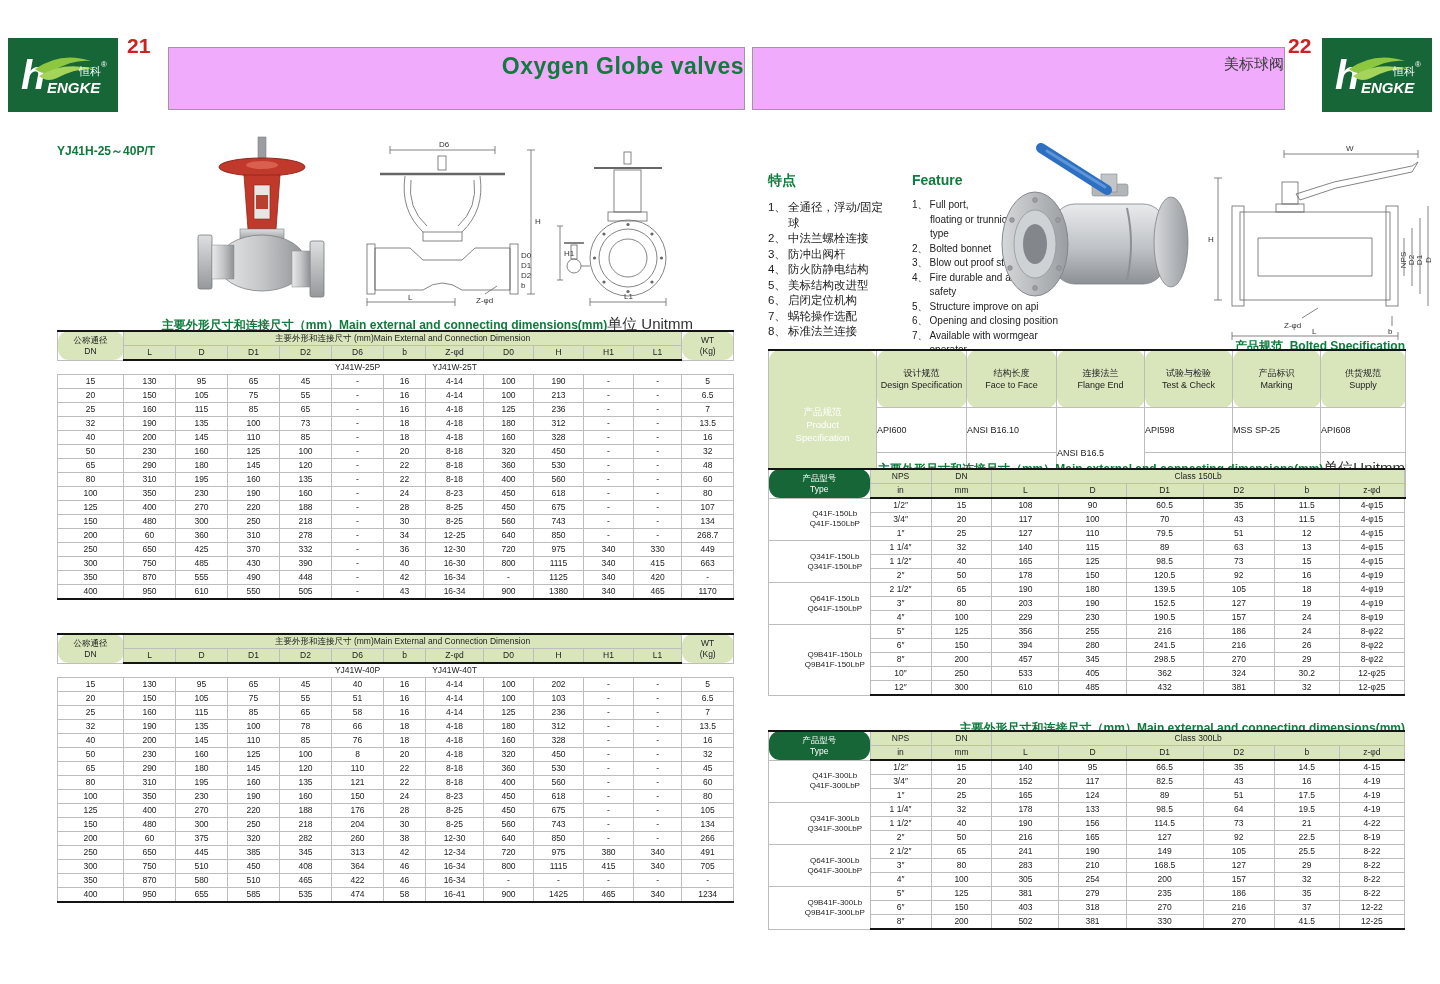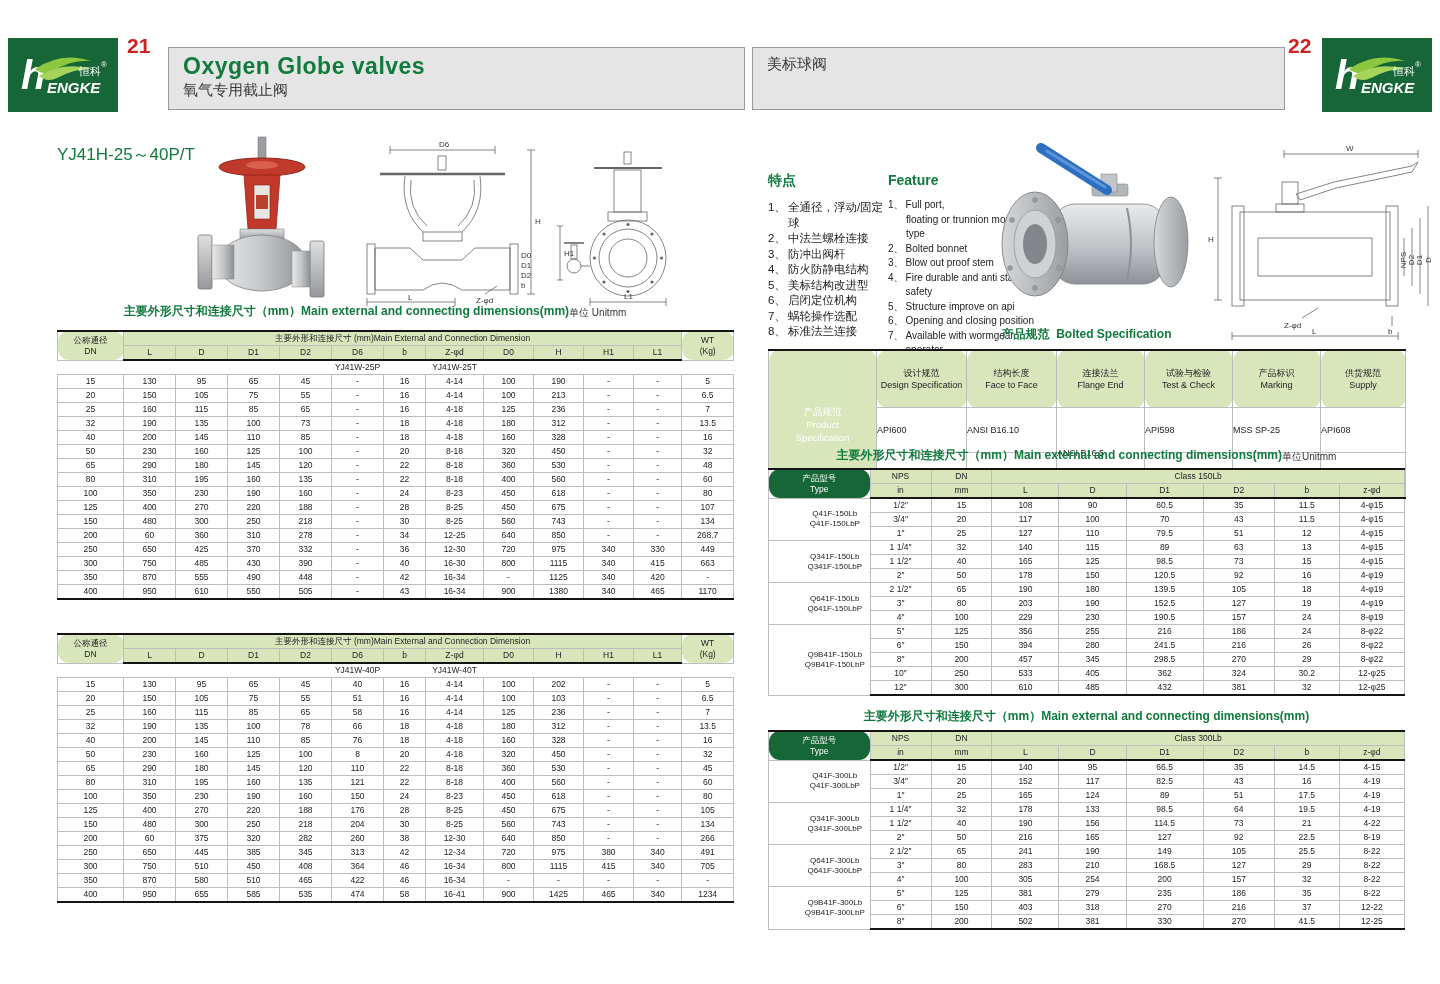--- a/index.html
+++ b/index.html
@@ -15,30 +15,30 @@
   body{
     position:relative;background:#ffffff;overflow:hidden;
     font-family:"Liberation Sans", sans-serif;color:#222;
   }
   .abs{position:absolute;}
   .preline{white-space:pre-line;border-radius:11px;}
 
   
   .logo-box{width:110px;height:74px;background:var(--gdark);display:flex;align-items:center;justify-content:center;}
   .page-num{font-size:21px;font-weight:bold;color:var(--red);}
-  .title-box{height:63px;border:1px solid #9a9a9a;background:#e5e5e5;padding:5px 0 0 14px;}
+  .title-box{height:63px;border:1px solid #9a9a9a;background:#f0abfc;padding:5px 0 0 14px;text-align:right;}
   .title-en{font-size:23px;font-weight:bold;color:var(--gtext);letter-spacing:0.5px;line-height:26px;}
   .title-zh{font-size:15px;color:#3a3a3a;line-height:22px;}
 
-  .model-code{font-size:17px;font-weight:normal;color:var(--gtext);}
+  .model-code{font-size:12px;font-weight:bold;color:var(--gtext);}
 
   
-  .sec-title{display:flex;align-items:flex-end;justify-content:center;}
+  .sec-title{display:flex;align-items:flex-end;justify-content:flex-end;margin-top:12px;}
   .sec-title .t{font-size:12px;font-weight:bold;color:var(--gtext);}
-  .sec-title .u{font-size:10px;color:#333;}
+  .sec-title .u{font-size:15px;color:#333;}
 
   
   table.dimtable{border-collapse:collapse;table-layout:fixed;width:100%;font-size:8.5px;color:#222;background:#fff;}
   table.dimtable th,table.dimtable td{
     border:1px solid var(--line);text-align:center;vertical-align:middle;
     padding:1px 0;line-height:11px;font-weight:normal;overflow:hidden;
   }
   table.dimtable thead th{background:var(--glight);font-size:8.5px;}
   table.dimtable thead tr:first-child th{border-top:2px solid var(--thick);}
   table.dimtable thead tr:last-child th{border-bottom:2px solid var(--thick);}
@@ -75,21 +75,20 @@
     <path d="M22 26 Q48 8 78 18 Q60 16 40 28 Q30 33 22 26 Z" fill="#8dc63f"></path>
     <path d="M26 33 Q50 18 80 26 Q62 25 44 35 Q34 40 26 33 Z" fill="#a5d45a"></path>
     <text x="34" y="50" font-size="15" font-style="italic" font-weight="bold" fill="#ffffff">ENGKE</text>
     <text x="66" y="32" font-size="11" fill="#ffffff">恒科</text>
     <text x="88" y="24" font-size="8" fill="#ffffff">®</text>
   </svg>
 </div>
 <div class="abs page-num" style="left:127px;top:34px;">21</div>
 <div class="abs title-box" style="left:168px;top:47px;width:577px;">
   <div class="title-en">Oxygen Globe valves</div>
-  <div class="title-zh">氧气专用截止阀</div>
 </div>
 <div class="abs title-box" style="left:752px;top:47px;width:533px;">
   <div class="title-zh">美标球阀</div>
 </div>
 <div class="abs page-num" style="left:1288px;top:34px;">22</div>
 <div class="abs logo-box" style="left:1322px;top:38px;">
   <svg width="100" height="64" viewBox="0 0 100 64">
     <text x="8" y="46" font-size="40" font-style="italic" font-weight="bold" fill="#ffffff">h</text>
     <path d="M22 26 Q48 8 78 18 Q60 16 40 28 Q30 33 22 26 Z" fill="#8dc63f"></path>
     <path d="M26 33 Q50 18 80 26 Q62 25 44 35 Q34 40 26 33 Z" fill="#a5d45a"></path>
@@ -813,21 +812,21 @@
       <li>
         <span class="num">7、</span>
         <span>蜗轮操作选配</span>
       </li>
       <li>
         <span class="num">8、</span>
         <span>标准法兰连接</span>
       </li>
     </ol>
 </div>
-<div class="abs" style="left:888px;top:172px;width:150px;">
+<div class="abs" style="left:912px;top:172px;width:150px;">
   <div class="feat-head">Feature</div>
   <ol class="feat-list feat-en">
       <li>
         <span class="num">1、</span>
         <span>Full port,</span>
       </li>
       <div class="cont-line">floating or trunnion mounte type</div>
       <li>
         <span class="num">2、</span>
         <span>Bolted bonnet</span>

